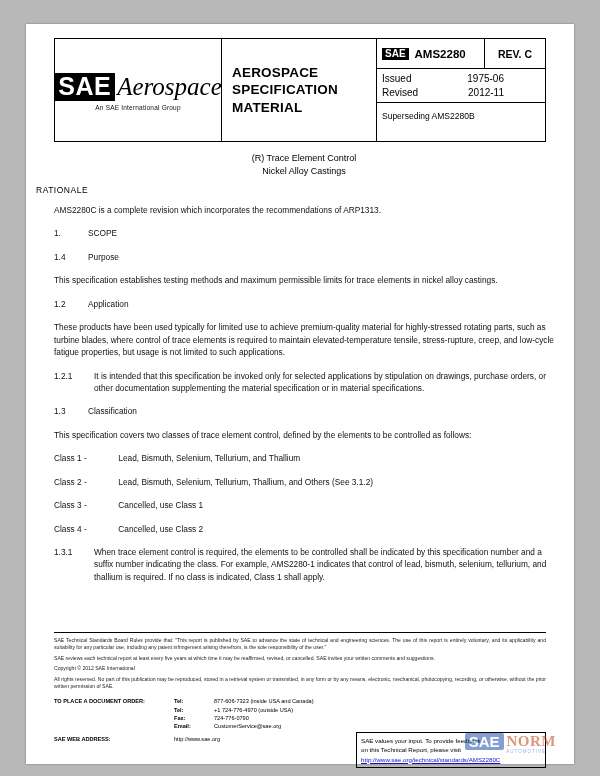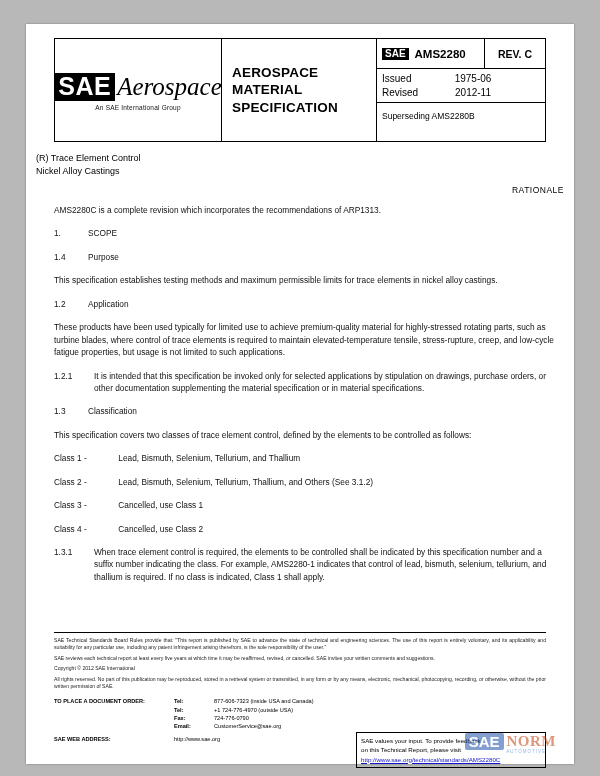--- a/index.html
+++ b/index.html
@@ -140,43 +140,44 @@
     border-bottom: 1.2px solid #000;
     box-sizing: border-box;
     padding: 3px 5px 0 5px;
     font-size: 10px;
   }
   .dates-row {
     display: flex;
     line-height: 1.35;
   }
   .dates-row .lbl { width: 60px; }
-  .dates-row .val { width: 62px; text-align: center; }
+  .dates-row .val { width: 62px; text-align: right; }
   .hdr-r3 {
     flex: 1;
     box-sizing: border-box;
     padding: 8px 5px 0 5px;
     font-size: 8.5px;
   }
 
   .sub-title {
     position: absolute;
     top: 120px;
-    left: 0;
+    left: 8px;
     right: 0;
+    text-align: center;
     font-size: 9px;
     line-height: 1.45;
   }
 
   .rationale-h {
     position: absolute;
     top: 153px;
     left: 0;
     right: 0;
-    text-align: right;
+    text-align: left;
     font-size: 8.5px;
     letter-spacing: 0.5px;
   }
 
   .body {
     position: absolute;
     left: 18px;
     top: 172px;
     width: 500px;
     font-size: 8.3px;
@@ -305,22 +306,22 @@
       <div class="hdr-logo">
         <div class="sae-mark">
           <span class="sae-badge">SAE</span>
           <span class="sae-aero">Aerospace</span>
         </div>
         <div class="sae-sub">An SAE International Group</div>
       </div>
 
       <div class="hdr-title">
         <div>AEROSPACE</div>
+        <div>SPECIFICATION</div>
         <div>MATERIAL</div>
-        <div>SPECIFICATION</div>
       </div>
 
       <div class="hdr-right">
         <div class="hdr-r1">
           <div class="hdr-docno">
             <span class="sae-badge-sm">SAE</span>
             <span class="docno">AMS2280</span>
           </div>
           <div class="hdr-rev">REV. C</div>
         </div>

